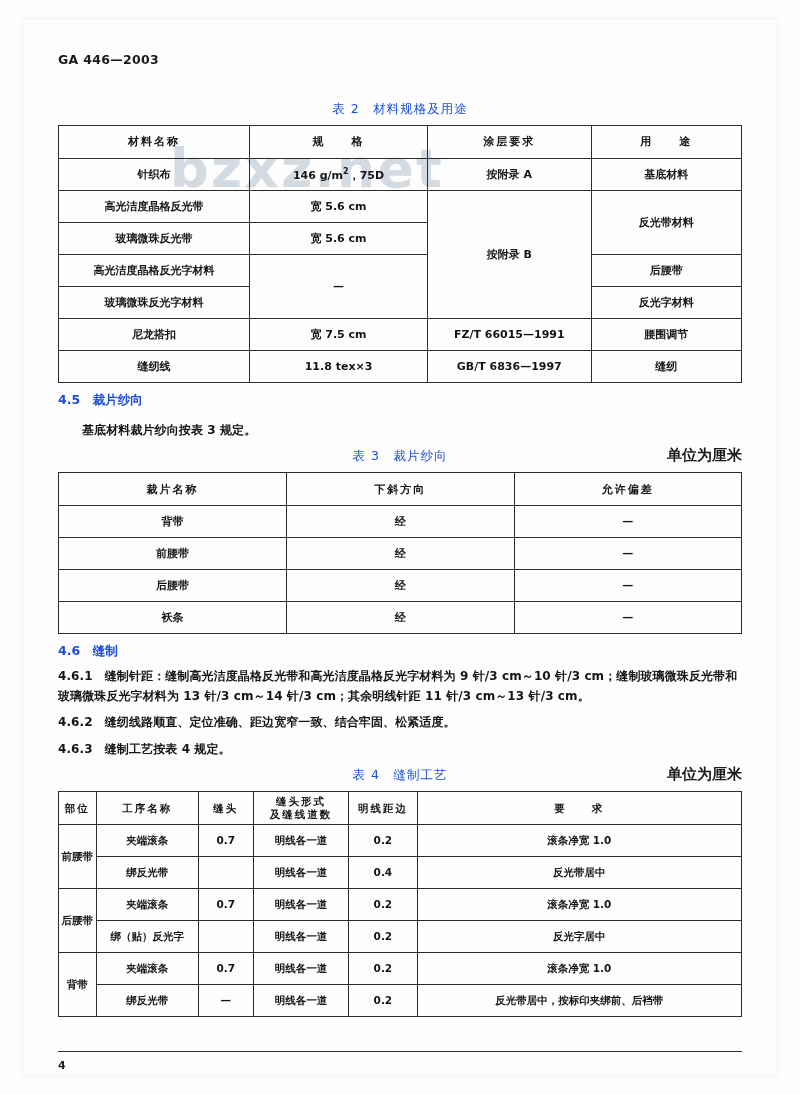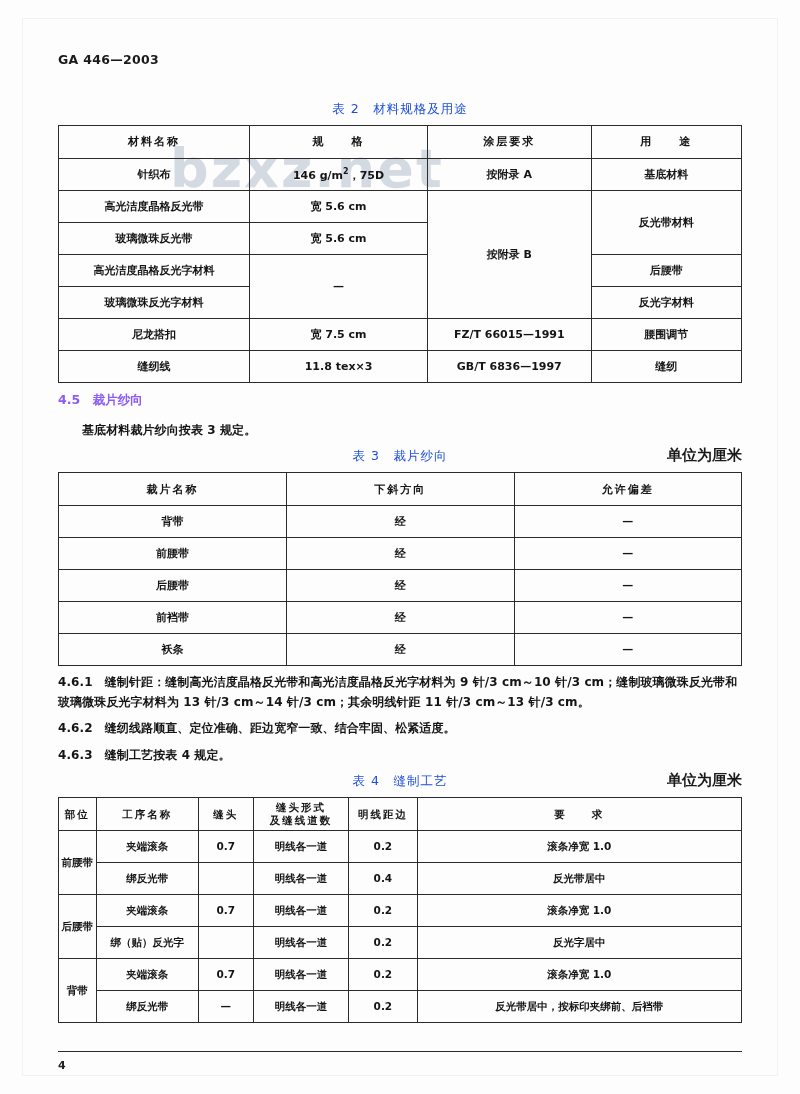--- a/index.html
+++ b/index.html
@@ -97,21 +97,21 @@
     font-weight: bold;
     line-height: 1.62;
     margin: 7px 0 0 0;
     color: #151515;
     letter-spacing: 0.1px;
   }
   p.sec-head {
     font-size: 12.5px;
     font-weight: bold;
     margin: 9px 0 0 0;
-    color: #8b5cf6;
+    color: #1d4ed8;
   }
   p.indent { text-indent: 24px; margin-top: 12px; }
   .spacer-s { height: 8px; }
   .page-num {
     position: absolute;
     left: 58px;
     bottom: 22px;
     font-size: 11px;
     font-weight: bold;
     color: #222;
@@ -229,32 +229,28 @@
           <td>前腰带</td>
           <td>经</td>
           <td>—</td>
         </tr>
         <tr>
           <td>后腰带</td>
           <td>经</td>
           <td>—</td>
         </tr>
         <tr>
-          <td>前裆带</td>
-          <td>经</td>
-          <td>—</td>
-        </tr>
-        <tr>
           <td>袄条</td>
           <td>经</td>
           <td>—</td>
         </tr>
       </tbody>
     </table>
 
+    <p class="sec-head">4.6　缝制</p>
     <p class="body-text">4.6.1　缝制针距：缝制高光洁度晶格反光带和高光洁度晶格反光字材料为 9 针/3 cm～10 针/3 cm；缝制玻璃微珠反光带和玻璃微珠反光字材料为 13 针/3 cm～14 针/3 cm；其余明线针距 11 针/3 cm～13 针/3 cm。</p>
     <p class="body-text">4.6.2　缝纫线路顺直、定位准确、距边宽窄一致、结合牢固、松紧适度。</p>
     <p class="body-text">4.6.3　缝制工艺按表 4 规定。</p>
 
     <div class="spacer-s"></div>
 
     <div class="caption-row">
       <div class="tbl-caption">表 4　缝制工艺</div>
       <div class="unit-note">单位为厘米</div>
     </div>

